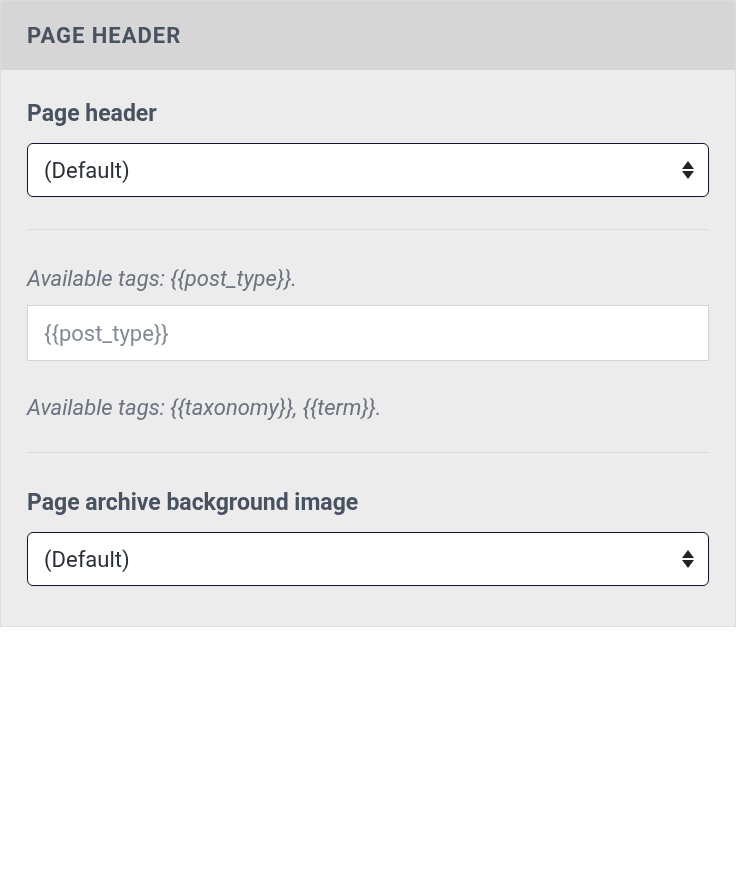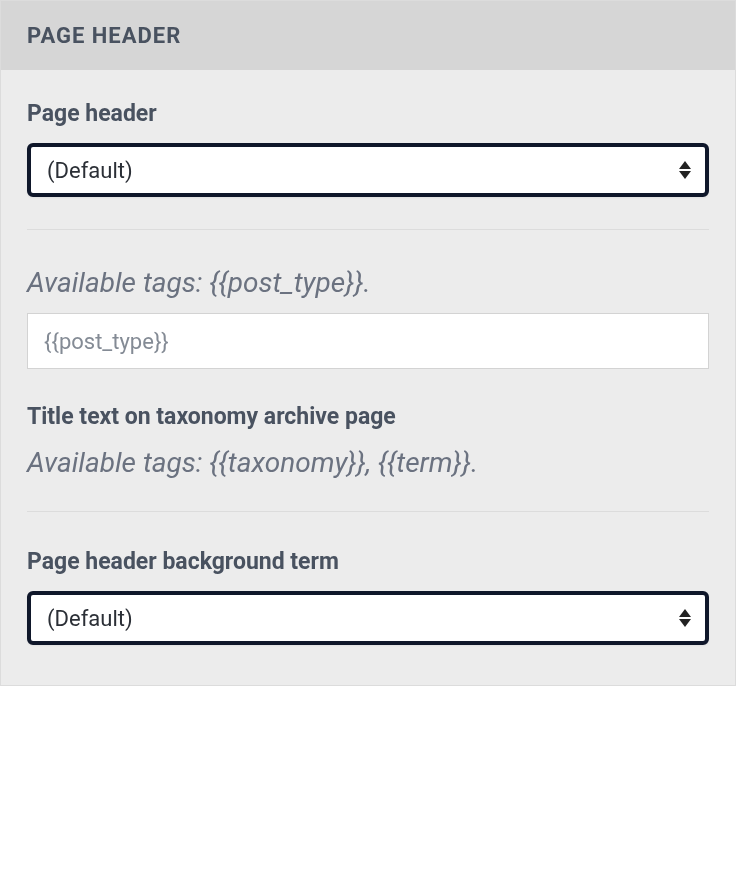--- a/index.html
+++ b/index.html
@@ -33,29 +33,29 @@
     .field-group {
       margin-bottom: 0;
     }
     .label {
       font-size: 23px;
       font-weight: 700;
       color: #495260;
       margin-bottom: 16px;
     }
     .hint {
-      font-size: 28px;
+      font-size: 22px;
       font-style: italic;
       color: #6b7280;
       margin-bottom: 14px;
     }
     .select-wrapper {
       position: relative;
       background: #fff;
-      border: 4px solid #0f172a;
+      border: 1px solid #0f172a;
       border-radius: 6px;
       box-shadow: 0 1px 2px rgba(0,0,0,0.05);
       height: 54px;
       display: flex;
       align-items: center;
       padding: 0 50px 0 16px;
       cursor: pointer;
     }
     .select-value {
       font-size: 22px;
@@ -120,28 +120,27 @@
     <hr class="divider">
 
     <div class="field-group">
       <div class="hint">Available tags: {{post_type}}.</div>
       <input type="text" class="text-input" placeholder="{{post_type}}" style="">
     </div>
 
     <div class="spacer-lg"></div>
 
     <div class="field-group">
-      <div class="label">Title text on taxonomy archive page</div>
       <div class="hint">Available tags: {{taxonomy}}, {{term}}.</div>
     </div>
 
     <hr class="divider">
 
     <div class="field-group">
-      <div class="label">Page header background term</div>
+      <div class="label">Page archive background image</div>
       <div class="select-wrapper">
         <span class="select-value">(Default)</span>
         <span class="select-arrows">
           <svg width="12" height="8" viewBox="0 0 12 8">
               <polygon points="6,0 12,8 0,8" fill="#222"></polygon>
             </svg>
           <svg width="12" height="8" viewBox="0 0 12 8">
               <polygon points="0,0 12,0 6,8" fill="#222"></polygon>
             </svg>
         </span>

